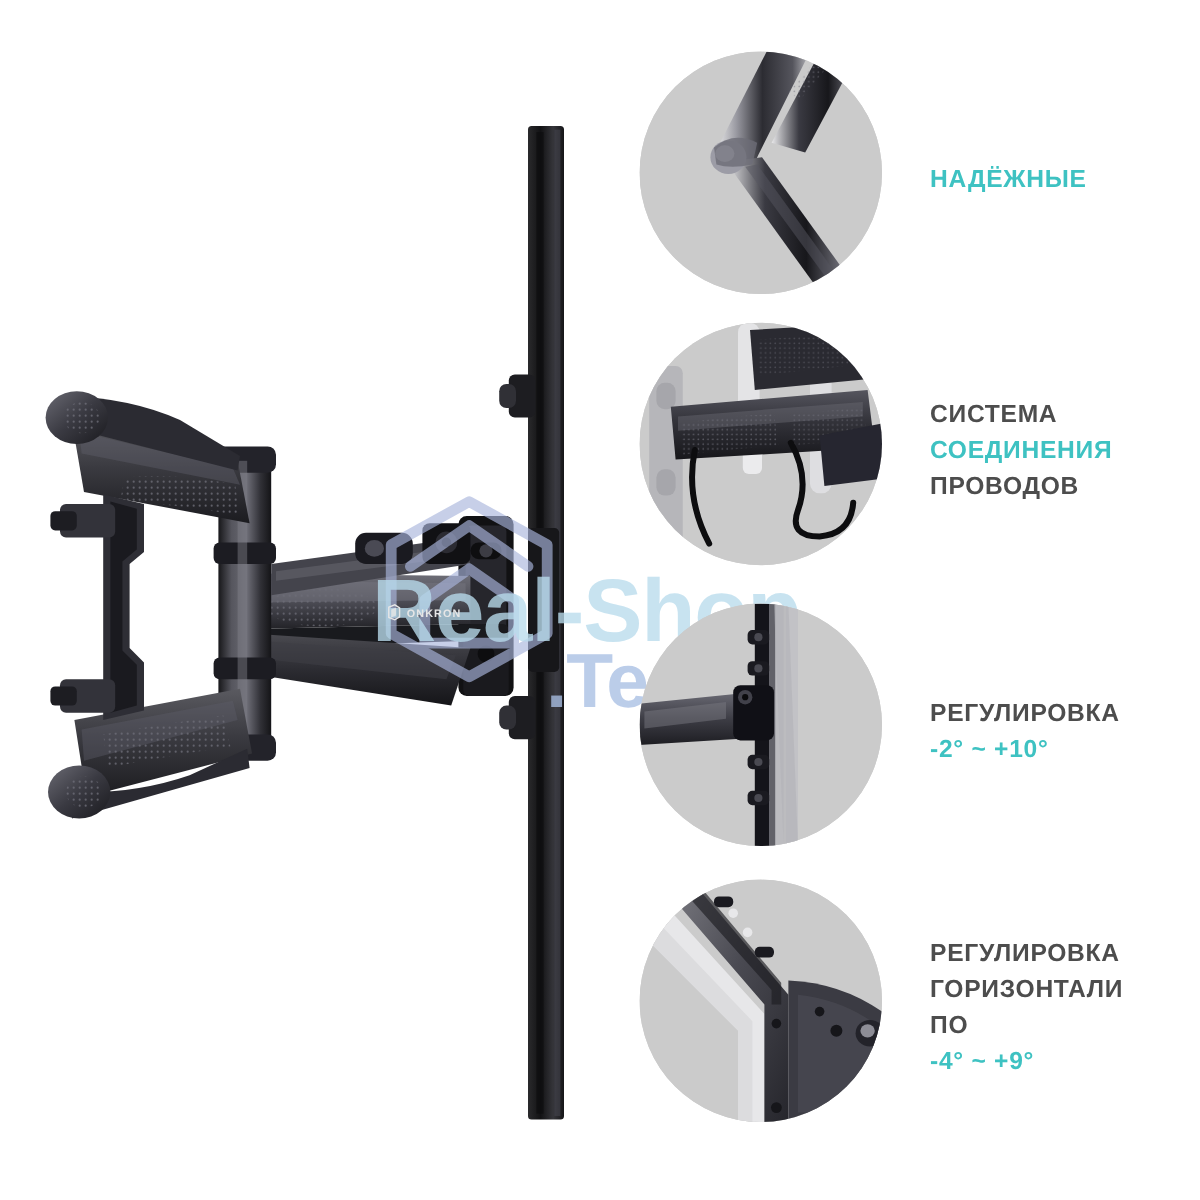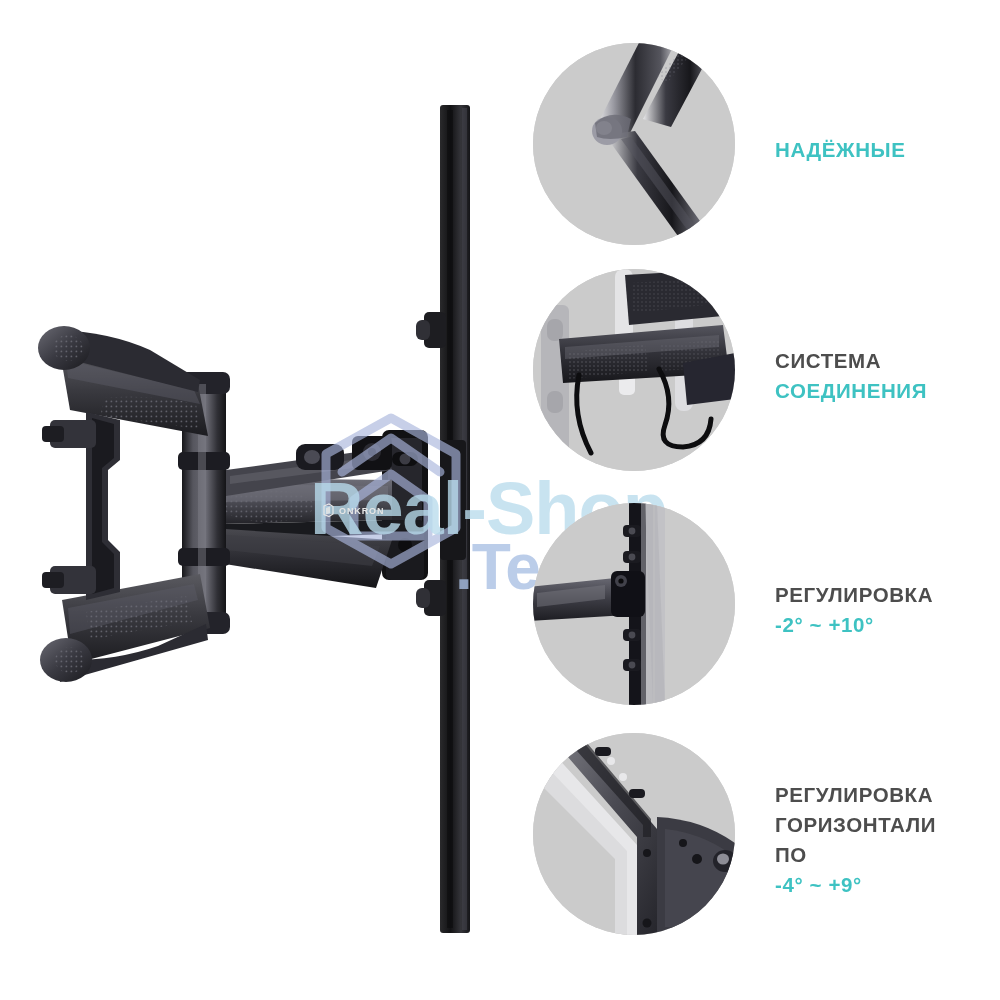--- a/index.html
+++ b/index.html
@@ -329,20 +329,21 @@
 
         <path d="M150 94 L202 84 L202 130 L154 136 Z" fill="#262630"></path>
 
         <path d="M46 106 Q38 146 58 184" stroke="#0d0d0f" stroke-width="5" fill="none" stroke-linecap="round"></path>
         <path d="M126 100 Q142 128 132 156 Q124 178 150 178 Q176 176 178 150" stroke="#0d0d0f" stroke-width="5" fill="none" stroke-linecap="round"></path>
       </svg>
     </div>
     <div class="feature-text">
       <div class="ln">СИСТЕМА</div>
       <div class="ln accent">СОЕДИНЕНИЯ</div>
+      <div class="ln">ПРОВОДОВ</div>
     </div>
   </div>
 
   <div class="feature-row" style="top:495px;">
     <div class="feature-circle">
       <svg width="202" height="202" viewBox="0 0 202 202">
         <rect width="202" height="202" fill="#cbcbcb"></rect>
         <defs>
           <linearGradient id="f3a" x1="0" y1="0" x2="0" y2="1">
             <stop offset="0%" stop-color="#6a6a74"></stop>

